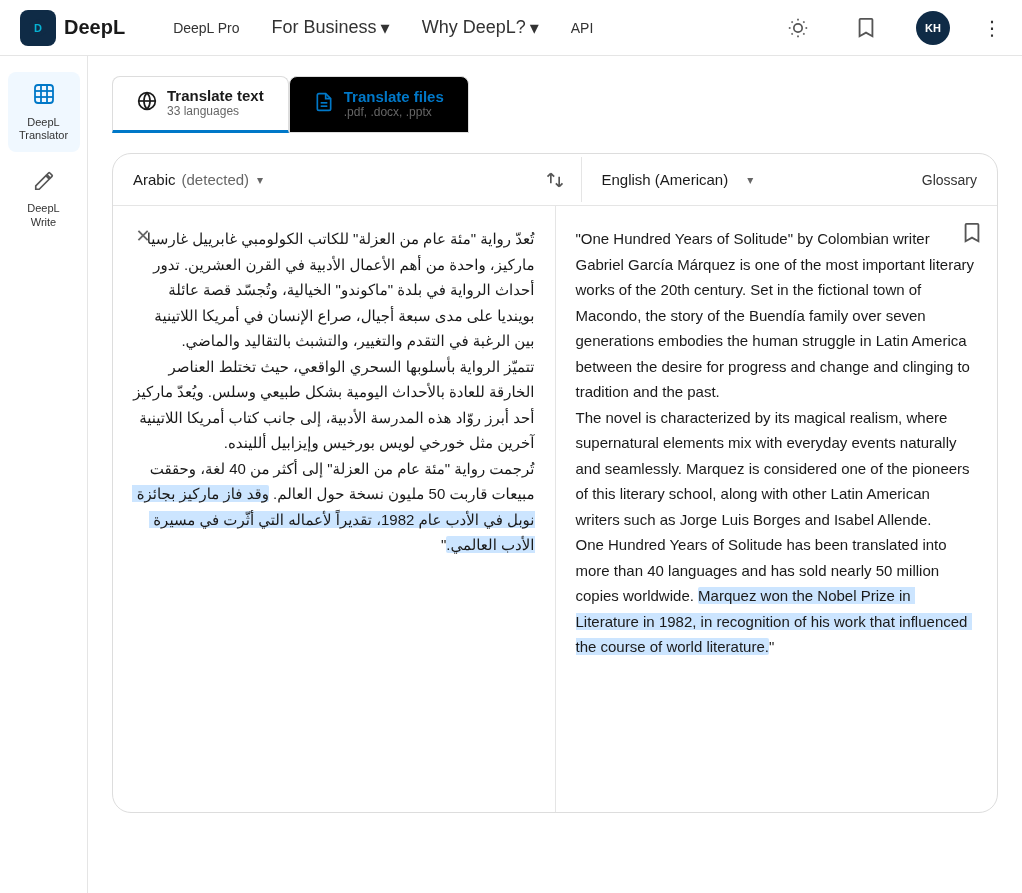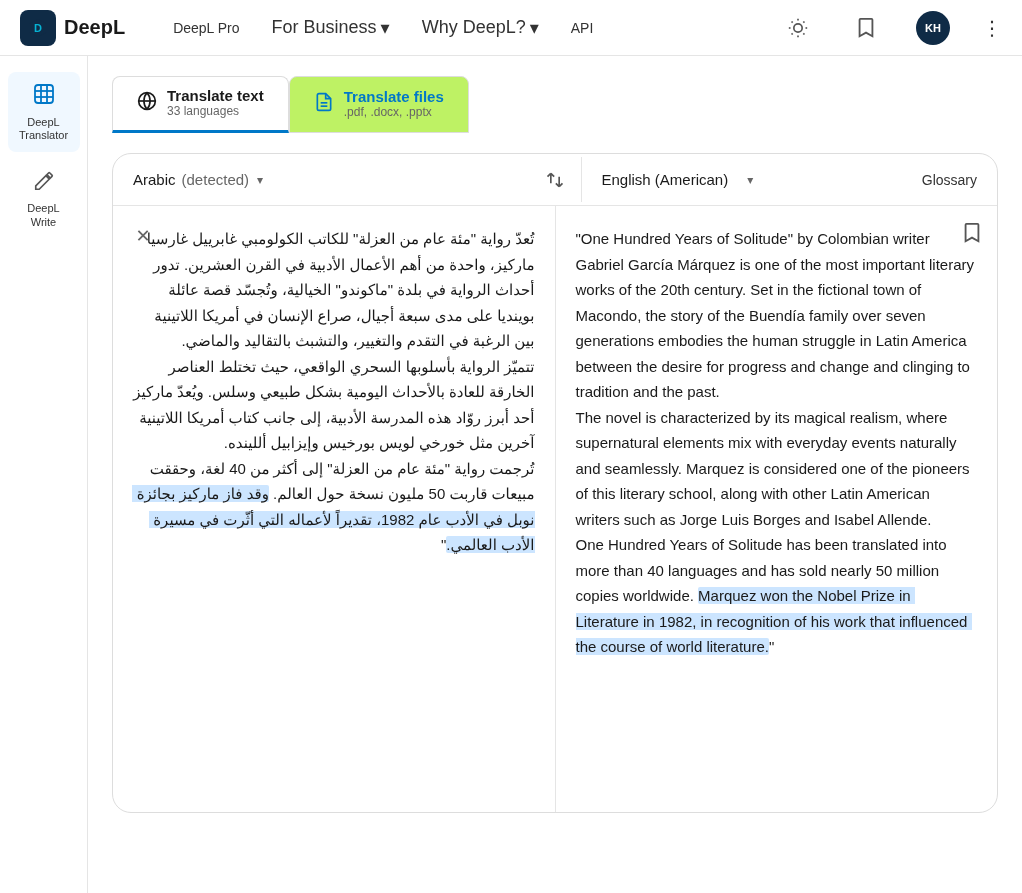--- a/index.html
+++ b/index.html
@@ -47,21 +47,21 @@
     .main { flex: 1; padding: 20px 24px; }
 
     
     .tab-bar { display: flex; gap: 0; margin-bottom: 20px; }
     .tab {
       display: flex; align-items: center; gap: 10px; padding: 10px 24px 12px;
       border: 1px solid #ddd; border-radius: 8px 8px 0 0; background: #fff;
       cursor: pointer; position: relative;
     }
     .tab.active { border-bottom: 3px solid #0078c8; background: #fff; }
-    .tab.inactive { background: #bef264; color: #555; justify-content: center; }
+    .tab.inactive { background: #000000; color: #555; justify-content: center; }
     .tab-title { font-size: 15px; font-weight: 600; color: #1a1a1a; }
     .tab.inactive .tab-title { color: #0078c8; }
     .tab-subtitle { font-size: 12px; color: #666; }
 
     
     .translator-box {
       border: 1px solid #ddd; border-radius: 19px; overflow: hidden;
       display: flex; flex-direction: column; min-height: 660px;
     }
 

